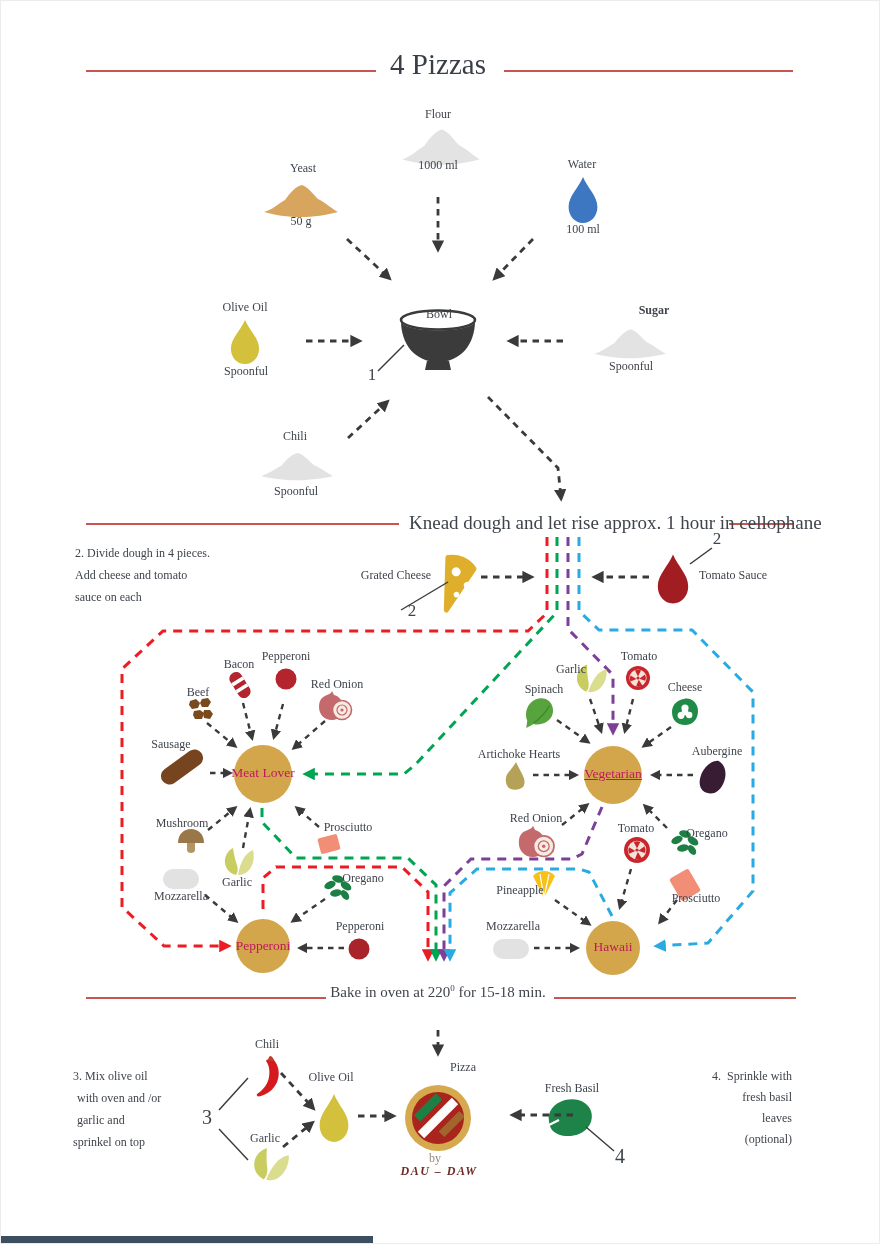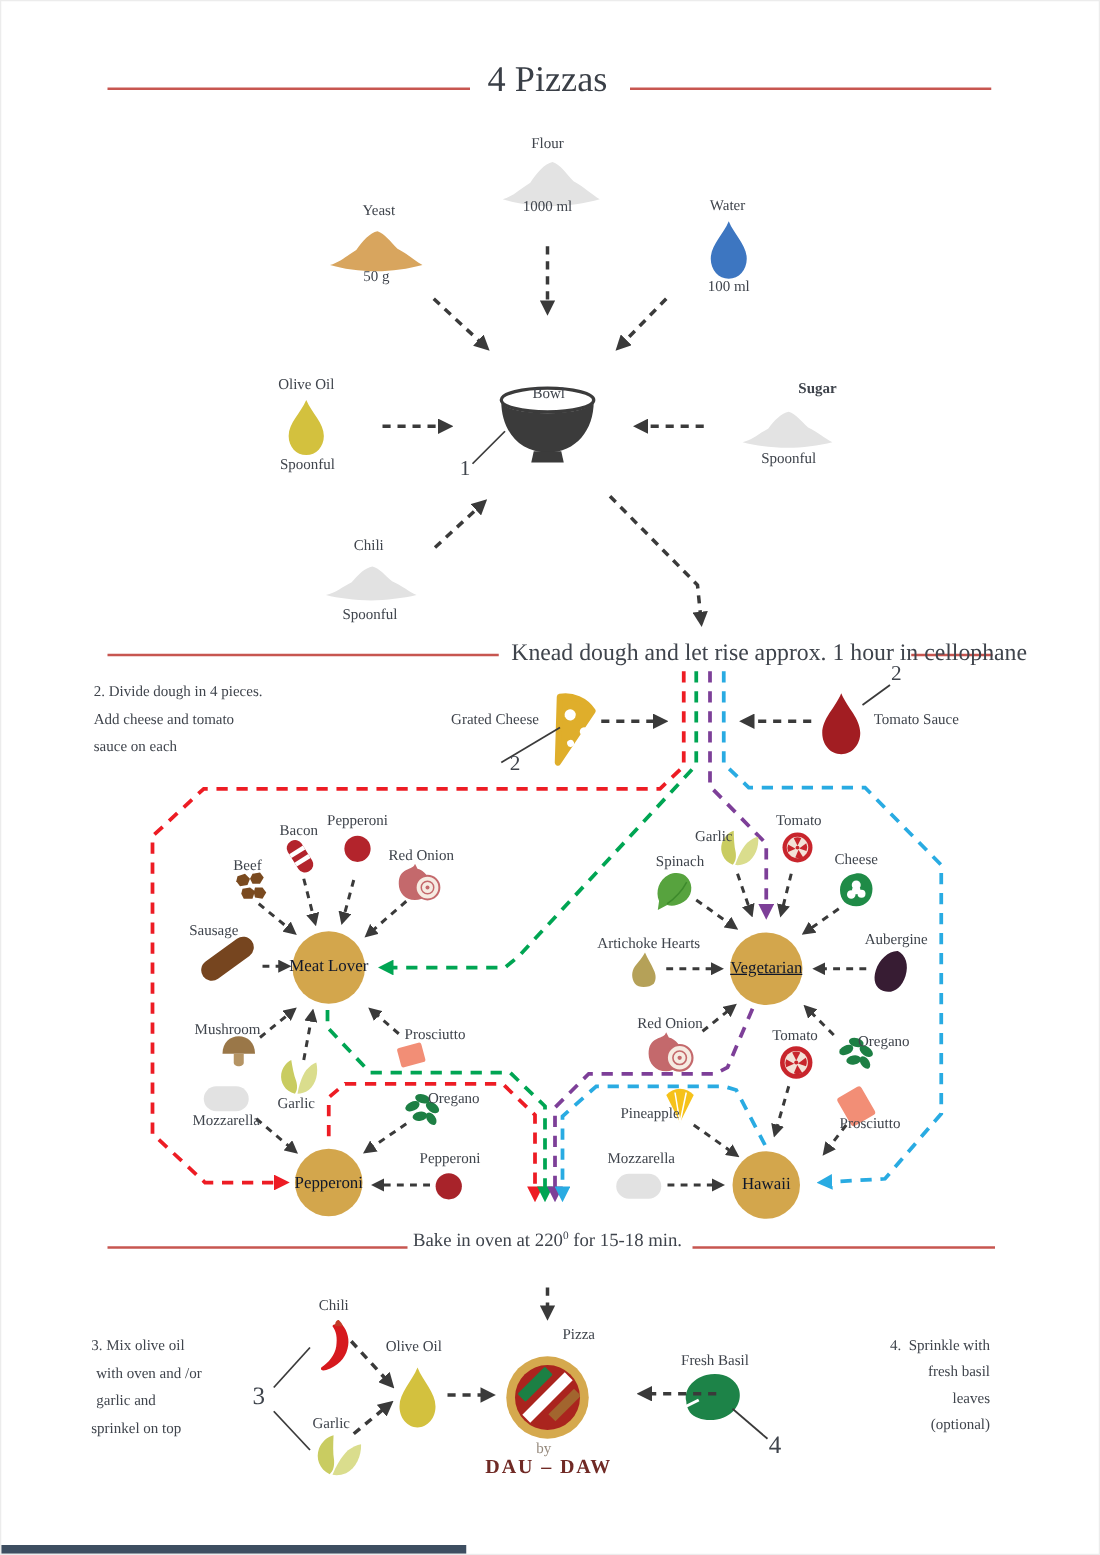--- a/index.html
+++ b/index.html
@@ -10,23 +10,23 @@
   }
   svg.layer{position:absolute;left:0;top:0;}
   .lbl{position:absolute;transform:translateX(-50%);white-space:nowrap;
        font-size:12px;line-height:1.1;color:#3f444c;}
   .la{transform:none;} 
   .ra{transform:none;text-align:right;} 
   .title{font-size:29px;color:#3a3f47;}
   .note{font-size:19px;}
   .marker{font-size:17px;}
   .marker-lg{font-size:20px;}
-  .pizza-name{color:#0f172a;font-size:13.5px;}
+  .pizza-name{color:#be185d;font-size:13.5px;}
   .credit-by{font-size:12px;color:#95897c;}
-  .credit-name{font-size:16px;font-weight:bold;letter-spacing:1.5px;color:#702a25;}
+  .credit-name{font-size:12px;font-weight:bold;letter-spacing:1.5px;color:#702a25;font-style:italic;}
   .bake{font-size:15px;}
   .bake sup{font-size:9px;vertical-align:6px;}
   .bottom-bar{position:absolute;left:0;bottom:0;width:372px;height:7px;background:#3d4e61;}
 </style>
 </head>
 <body>
 
 <div class="canvas">
 
 <svg class="layer" width="878" height="1242" viewBox="0 0 878 1242">

